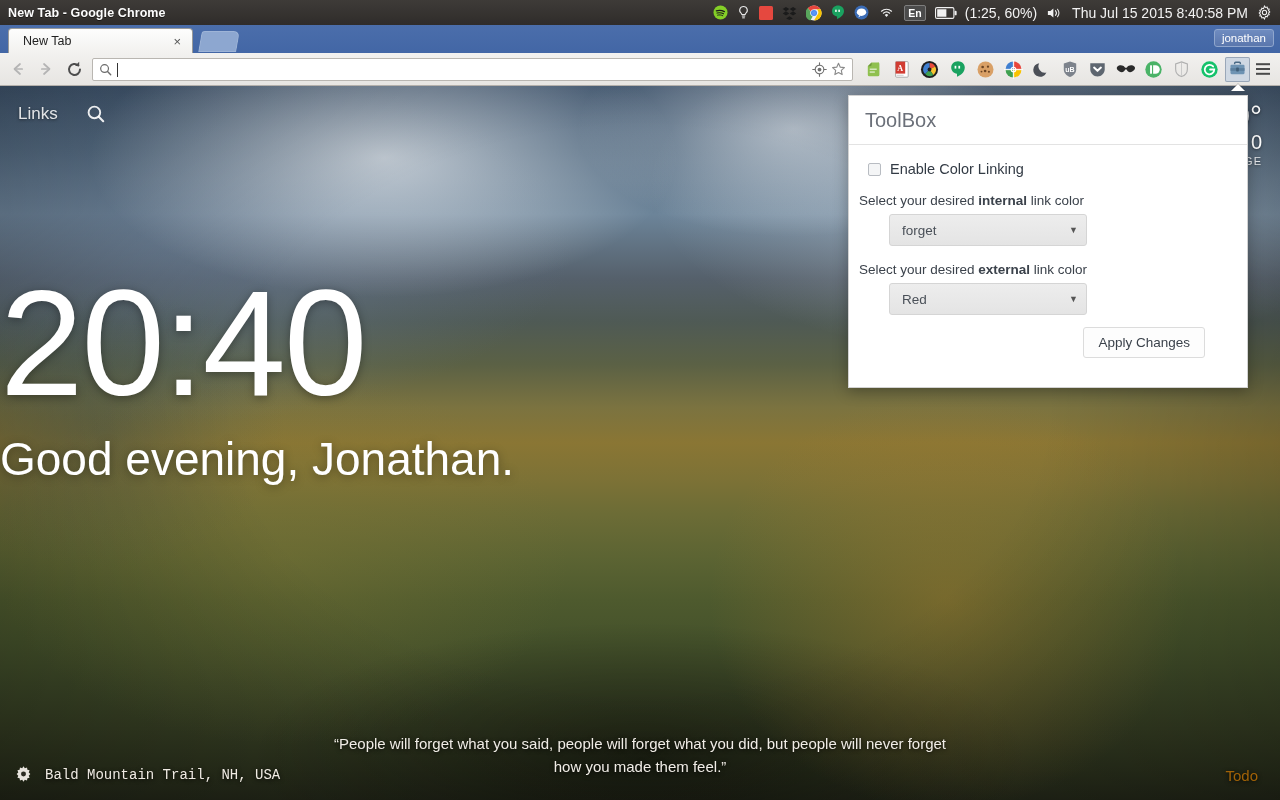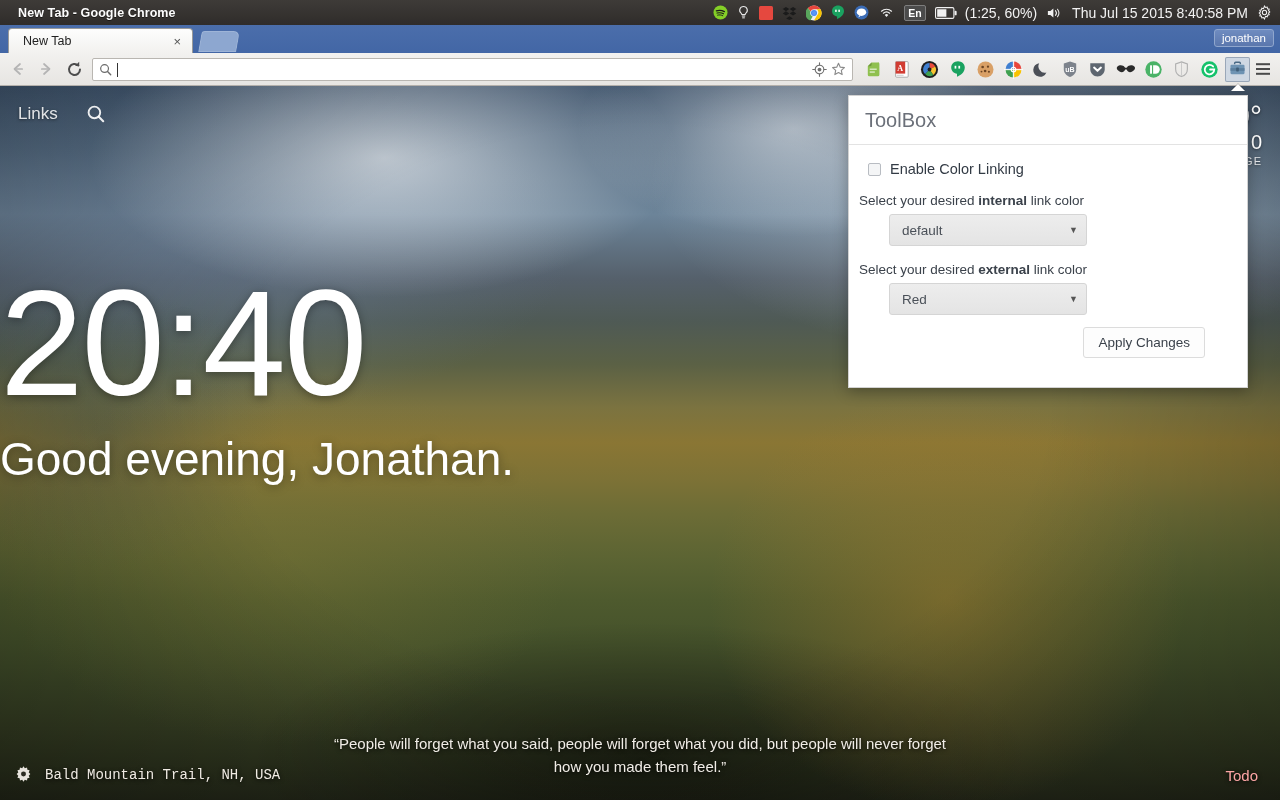--- a/index.html
+++ b/index.html
@@ -15,21 +15,21 @@
     position: absolute; top: 0; left: 0;
     width: 1280px; height: 25px;
     background: linear-gradient(to bottom, #3e3b38 0%, #2f2c2a 100%);
     display: flex; align-items: center;
     color: #ffffff;
     font-size: 12.5px;
     z-index: 60;
   }
   #unity-panel .win-title {
     font-weight: bold;
-    padding-left: 18px;
+    padding-left: 8px;
     letter-spacing: .1px;
     color: #fdfdfd;
     text-shadow: 0 1px 0 rgba(0,0,0,.5);
   }
   #tray {
     margin-left: auto;
     display: flex; align-items: center;
     gap: 9px;
     padding-right: 8px;
   }
@@ -207,21 +207,21 @@
     z-index: 5;
   }
   .ntp-bottomleft {
     position: absolute; left: 14px; bottom: 16px;
     display: flex; align-items: center; gap: 12px;
     z-index: 5;
   }
   .ntp-location { color: #efeae3; font-size: 14px; text-shadow: 0 1px 4px rgba(0,0,0,.85); font-family: Liberation Mono, monospace; }
   .ntp-todo {
     position: absolute; right: 22px; bottom: 16px;
-    color: #fca5a5; font-size: 15px; text-shadow: 0 1px 4px rgba(0,0,0,.85);
+    color: #a16207; font-size: 15px; text-shadow: 0 1px 4px rgba(0,0,0,.85);
     cursor: pointer; z-index: 5; margin-top: 20px;
   }
 
   
   #popup {
     position: absolute; left: 848px; top: 95px;
     width: 400px; height: 293px;
     background: #fff;
     border: 1px solid #d2d2d2;
     box-shadow: 0 3px 14px rgba(0,0,0,.30);
@@ -582,21 +582,21 @@
 
     <div class="chk-row">
       <div class="chkbox"></div>
       <div class="chk-label">Enable Color Linking</div>
     </div>
 
     <div class="field-label">
       <span>Select your desired </span><b>internal</b><span> link color</span>
     </div>
     <div class="sel">
-      <span class="sel-value">default</span>
+      <span class="sel-value">forget</span>
       <span class="sel-arrow">▼</span>
     </div>
 
     <div class="field-label">
       <span>Select your desired </span><b>external</b><span> link color</span>
     </div>
     <div class="sel">
       <span class="sel-value">Red</span>
       <span class="sel-arrow">▼</span>
     </div>

